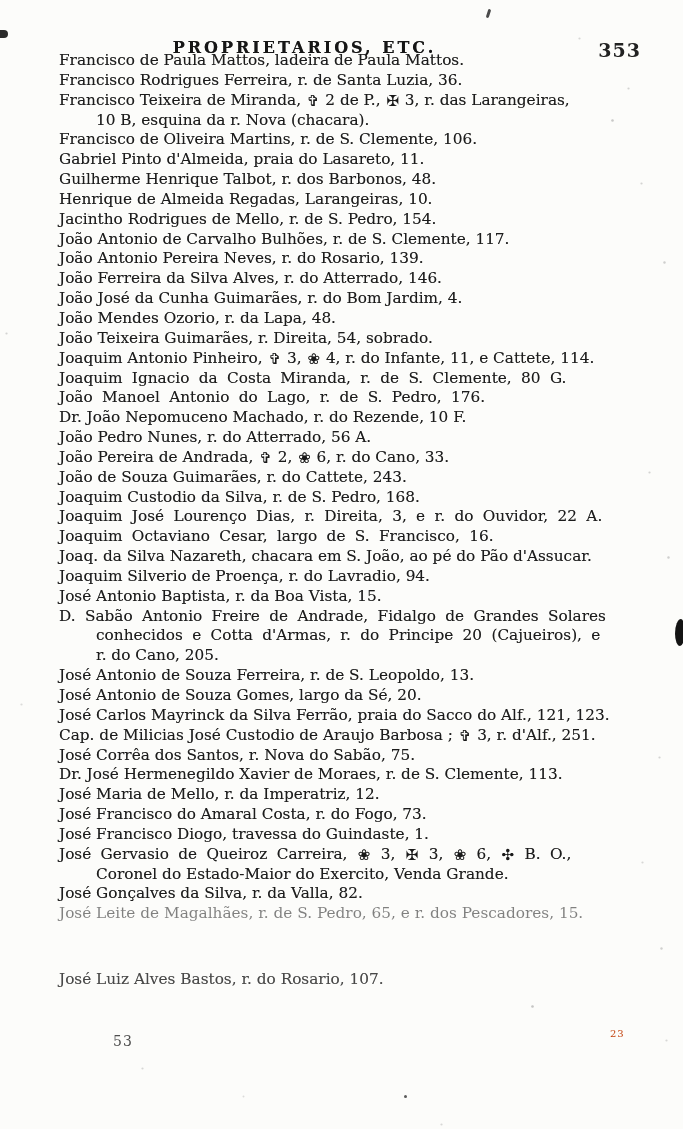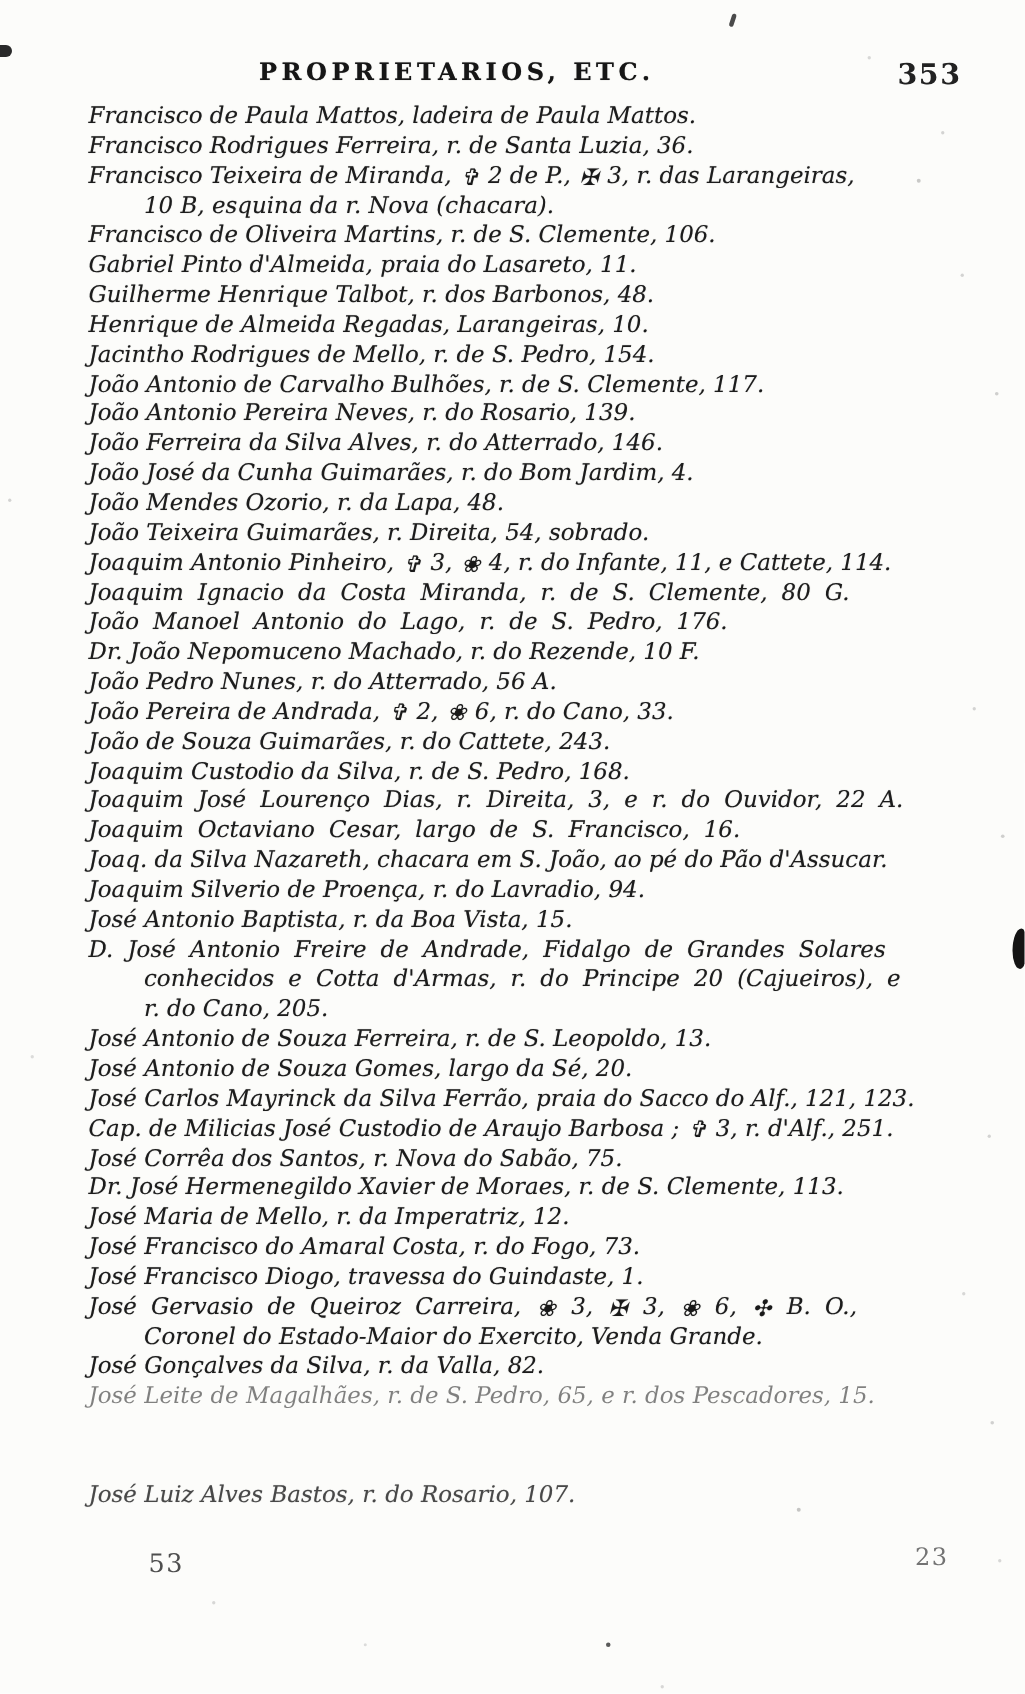--- a/index.html
+++ b/index.html
@@ -23,44 +23,43 @@
     color: #161616;
     text-shadow: 0 0 0.5px rgba(0,0,0,.6);
   }
   .head-pageno {
     position: absolute; right: 38px; top: 1px;
     font-weight: bold; font-size: 19px; letter-spacing: 1px;
     color: #222;
   }
   
   .entries {
-    position: absolute; top: 68px; left: 59px; width: 606px;
+    position: absolute; top: 51px; left: 59px; width: 606px;
     font-size: 15.3px; line-height: 19.85px;
     color: #1c1c1c;
     text-shadow: 0 0 0.6px rgba(20,20,20,.45);
-    font-style: italic;
   }
   .entry { margin: 0; }
   .entry.faded { opacity: .55; text-shadow: none; }
   .entry.dim   { opacity: .8; margin-top: 46px; }
   .line { white-space: nowrap; }
   .line.cont { padding-left: 37px; }
   .line.wide { word-spacing: 4.5px; }
   .order-icon {
     display: inline-block; font-size: 15px; line-height: 1;
     transform: translateY(1px); color: #191919; padding: 0 1px;
   }
   
   .sig-left {
-    position: absolute; left: 99px; top: 1033px;
-    font-size: 17px; color: #4e4e4e; letter-spacing: 1px;
+    position: absolute; left: 113px; top: 1033px;
+    font-size: 14px; color: #4e4e4e; letter-spacing: 1px;
   }
   .sig-right {
     position: absolute; left: 610px; top: 1028px;
-    font-size: 16px; color: #737373; letter-spacing: 1px;
+    font-size: 10px; color: #c2410c; letter-spacing: 1px;
   }
   
   .ink-blot-edge {
     position: absolute; left: 675px; top: 619px; width: 10px; height: 27px;
     background: #141414; border-radius: 60% 40% 50% 50%/55% 45% 55% 45%;
   }
   .ink-mark-topleft {
     position: absolute; left: 0px; top: 30px; width: 8px; height: 8px;
     background: #2a2a2a; border-radius: 0 60% 60% 0;
   }
@@ -183,21 +182,21 @@
       <div class="entry">
         <div class="line">Joaq. da Silva Nazareth, chacara em S. João, ao pé do Pão d'Assucar.</div>
       </div>
       <div class="entry">
         <div class="line">Joaquim Silverio de Proença, r. do Lavradio, 94.</div>
       </div>
       <div class="entry">
         <div class="line">José Antonio Baptista, r. da Boa Vista, 15.</div>
       </div>
       <div class="entry">
-        <div class="line wide">D. José Antonio Freire de Andrade, Fidalgo de Grandes Solares</div>
+        <div class="line wide">D. Sabão Antonio Freire de Andrade, Fidalgo de Grandes Solares</div>
         <div class="line cont wide">conhecidos e Cotta d'Armas, r. do Principe 20 (Cajueiros), e</div>
         <div class="line cont">r. do Cano, 205.</div>
       </div>
       <div class="entry">
         <div class="line">José Antonio de Souza Ferreira, r. de S. Leopoldo, 13.</div>
       </div>
       <div class="entry">
         <div class="line">José Antonio de Souza Gomes, largo da Sé, 20.</div>
       </div>
       <div class="entry">

